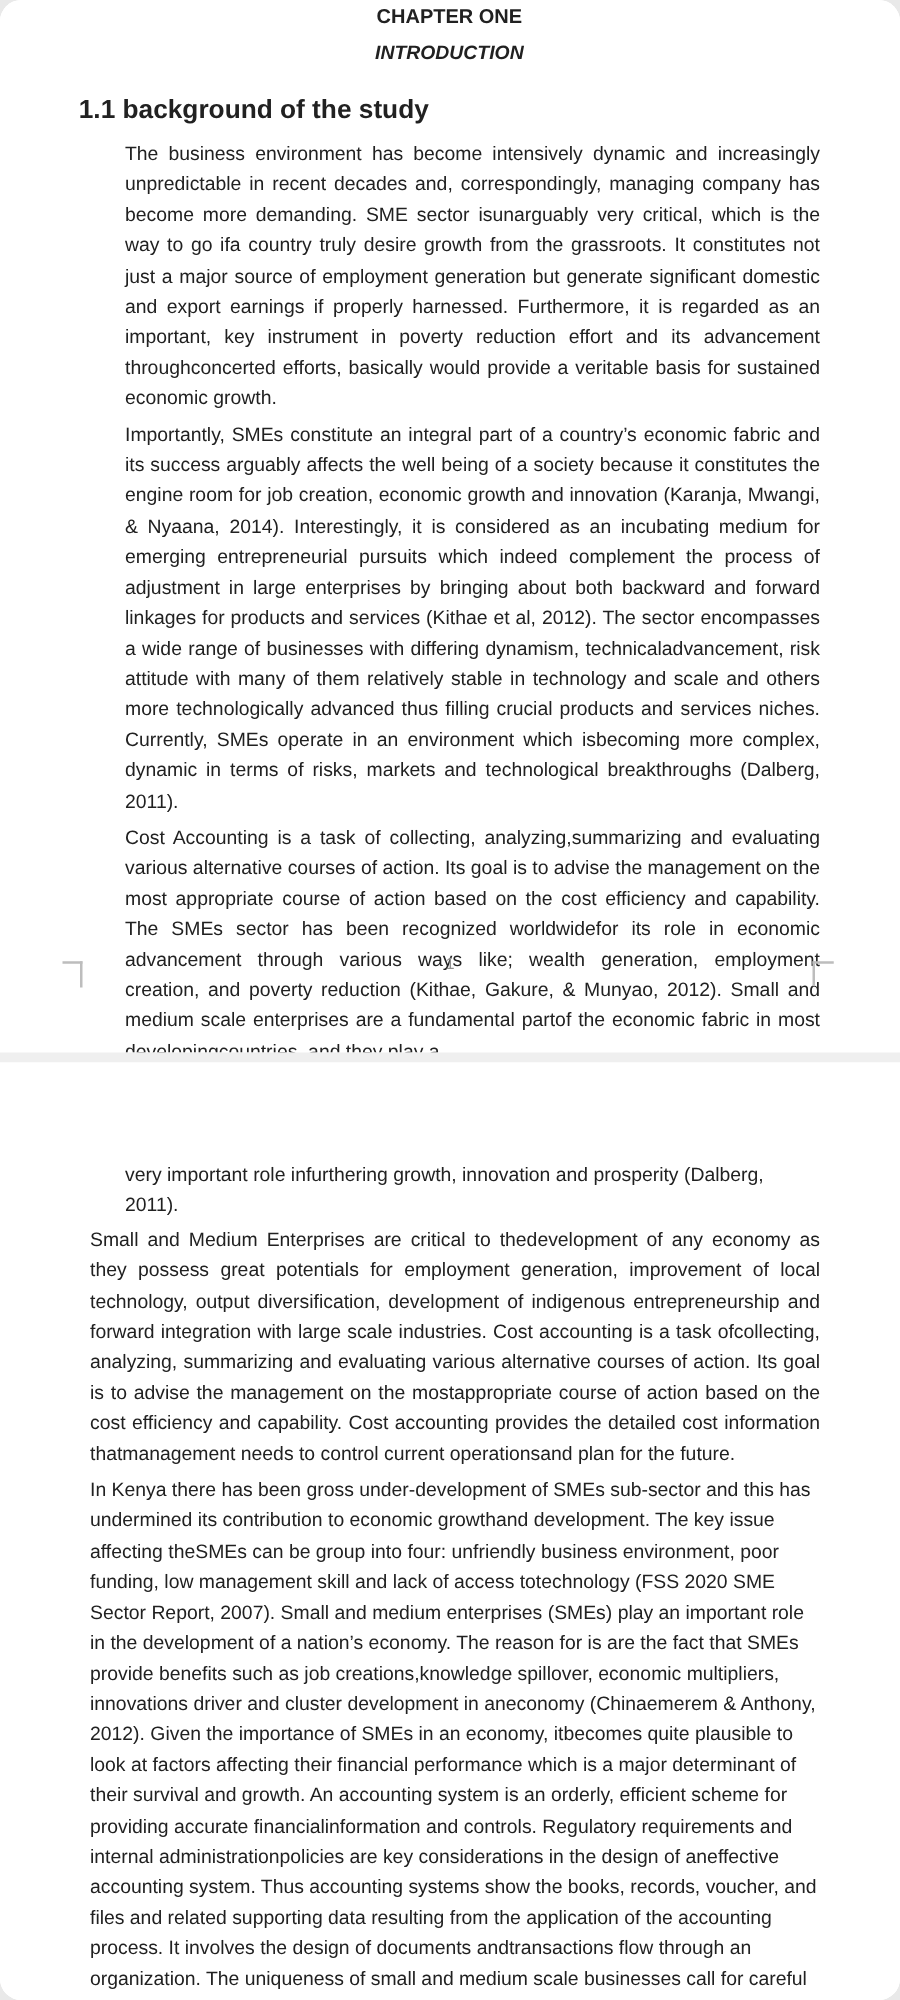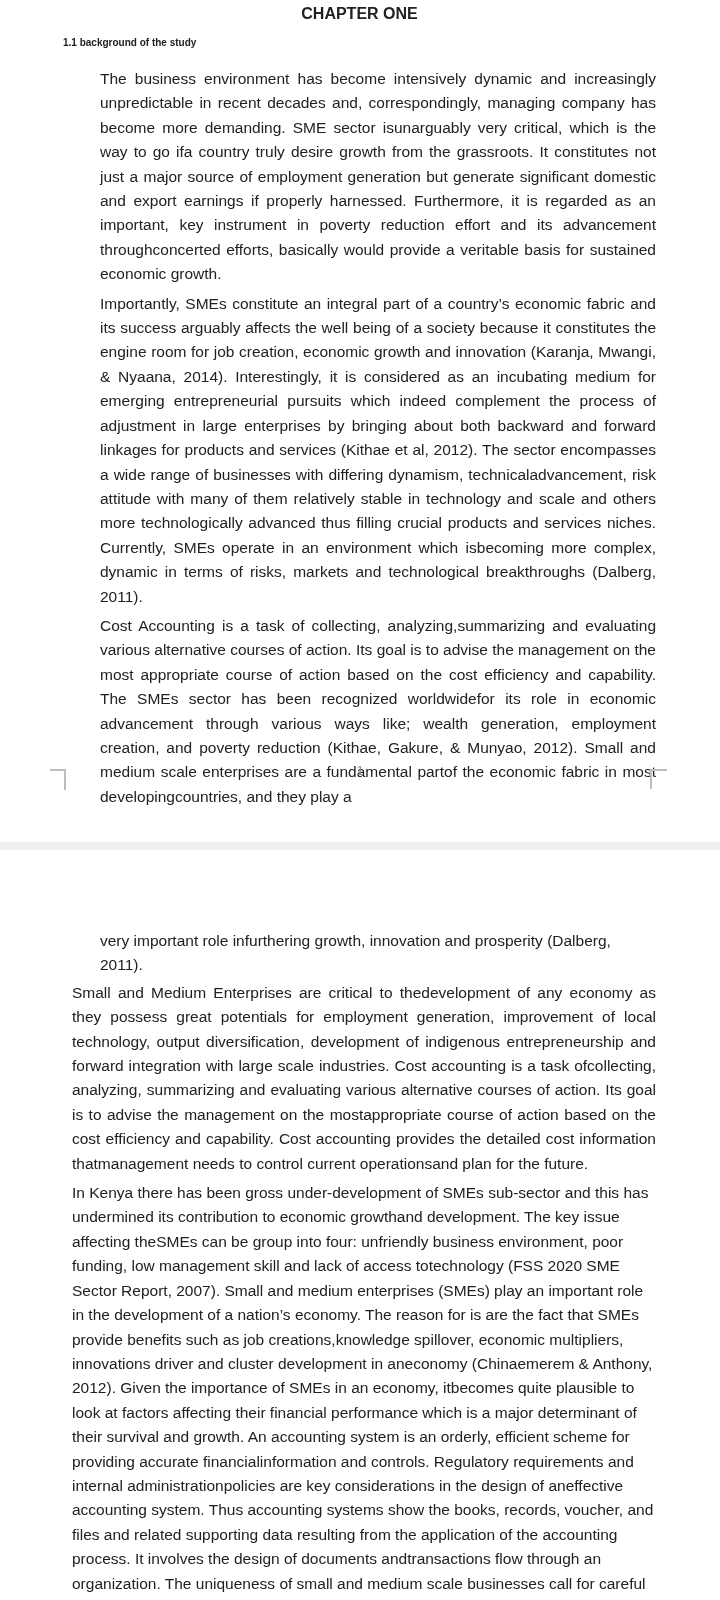--- a/index.html
+++ b/index.html
@@ -5,20 +5,21 @@
   * { margin: 0; padding: 0; box-sizing: border-box; }
   html, body { background: #e9e9e9; }
   .viewport {
     position: relative;
     width: 720px;
     height: 1600px;
     overflow: hidden;
     background: #ffffff;
     font-family: "Liberation Sans", "DejaVu Sans", sans-serif;
     color: #212121;
+    border-radius: 17px;
   }
   .page {
     position: absolute;
     left: 0;
     width: 720px;
     background: #ffffff;
     overflow: hidden;
   }
   .page1 { top: 0; height: 842px; }
   .page2 { top: 850px; height: 882px; }
@@ -41,21 +42,21 @@
   }
   .intro-heading {
     text-align: center;
     font-size: 15.5px;
     font-weight: bold;
     font-style: italic;
     line-height: 19px;
     margin-bottom: 26px;
   }
   .sub-heading {
-    font-size: 10px;
+    font-size: 21px;
     font-weight: bold;
     line-height: 19px;
     margin-bottom: 15px;
   }
   .para {
     font-size: 15.5px;
     line-height: 24.4px;
     text-align: justify;
     margin-bottom: 5px;
     color: #212121;
@@ -85,20 +86,21 @@
   }
 </style>
 </head>
 <body>
 
 <div class="viewport">
 
   <div class="page page1">
     <div class="content1">
       <div class="chapter-heading">CHAPTER ONE</div>
+      <div class="intro-heading">INTRODUCTION</div>
       <div class="sub-heading">1.1 background of the study</div>
       <p class="para">The business environment has become intensively dynamic and increasingly unpredictable in recent decades and, correspondingly, managing company has become more demanding. SME sector isunarguably very critical, which is the way to go ifa country truly desire growth from the grassroots. It constitutes not just a major source of employment generation but generate significant domestic and export earnings if properly harnessed. Furthermore, it is regarded as an important, key instrument in poverty reduction effort and its advancement throughconcerted efforts, basically would provide a veritable basis for sustained economic growth.</p>
       <p class="para">Importantly, SMEs constitute an integral part of a country’s economic fabric and its success arguably affects the well being of a society because it constitutes the engine room for job creation, economic growth and innovation (Karanja, Mwangi, &amp; Nyaana, 2014). Interestingly, it is considered as an incubating medium for emerging entrepreneurial pursuits which indeed complement the process of adjustment in large enterprises by bringing about both backward and forward linkages for products and services (Kithae et al, 2012). The sector encompasses a wide range of businesses with differing dynamism, technicaladvancement, risk attitude with many of them relatively stable in technology and scale and others more technologically advanced thus filling crucial products and services niches. Currently, SMEs operate in an environment which isbecoming more complex, dynamic in terms of risks, markets and technological breakthroughs (Dalberg, 2011).</p>
       <p class="para">Cost Accounting is a task of collecting, analyzing,summarizing and evaluating various alternative courses of action. Its goal is to advise the management on the most appropriate course of action based on the cost efficiency and capability. The SMEs sector has been recognized worldwidefor its role in economic advancement through various ways like; wealth generation, employment creation, and poverty reduction (Kithae, Gakure, &amp; Munyao, 2012). Small and medium scale enterprises are a fundamental partof the economic fabric in most developingcountries, and they play a</p>
     </div>
     <div class="page-number">1</div>
     <div class="corner-mark mark-p1-bl"></div>
     <div class="corner-mark mark-p1-br"></div>
   </div>
 

